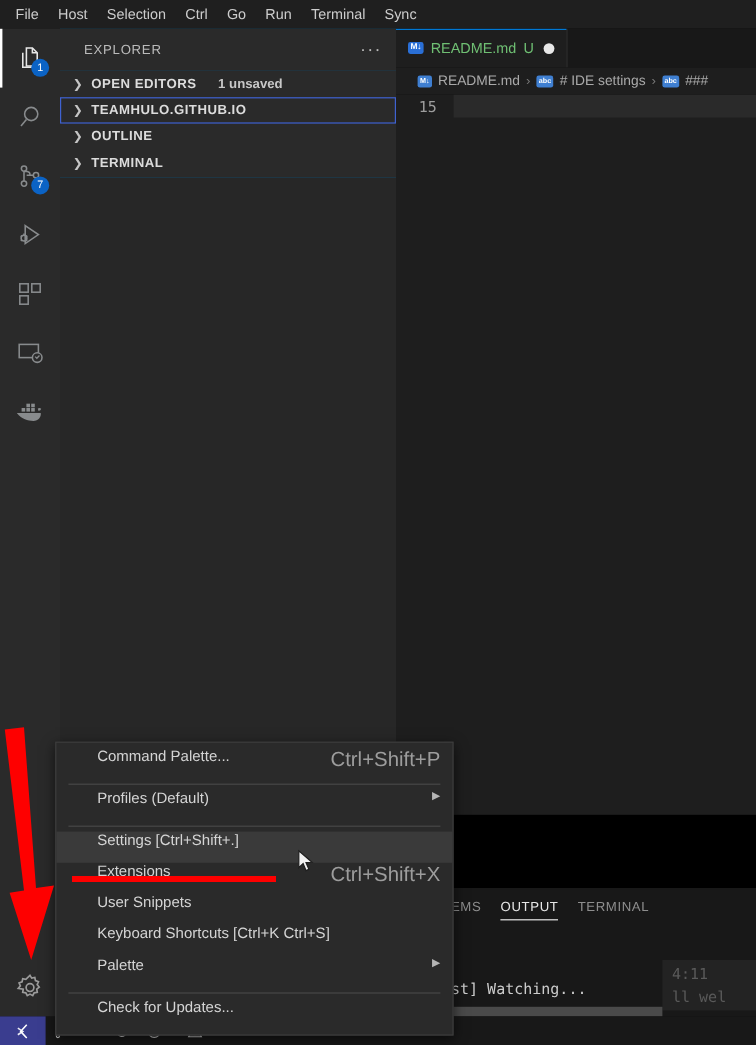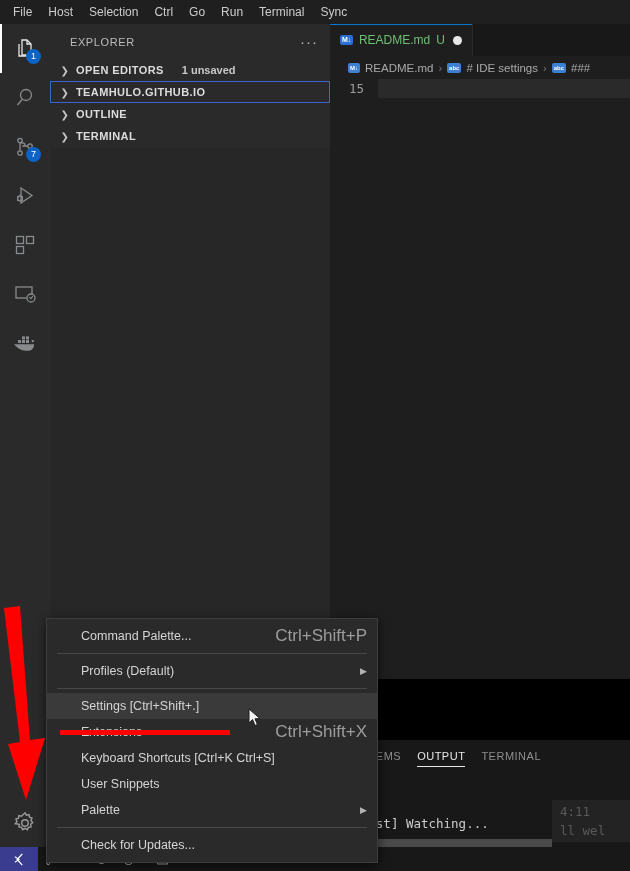--- a/index.html
+++ b/index.html
@@ -139,21 +139,21 @@
   }
 
   
   .ctxmenu {
     position: absolute; left: 46px; top: 618px; width: 332px;
     background: #2a2a2a; border: 1px solid #3d3d3d;
     box-shadow: 0 3px 10px rgba(0,0,0,.6); padding: 4px 0;
     z-index: 40;
   }
   .ctx-item {
-    height: 26px; display: flex; align-items: center;
+    height: 26px; display: flex; 
     padding: 0 10px 0 34px; font-size: 12.5px; color: #d4d4d4; position: relative;
   }
   .ctx-item.highlight { background: #3a3a3a; }
   .ctx-key { margin-left: auto; font-size: 17px; color: #9d9d9d; }
   .ctx-arrow { margin-left: auto; font-size: 9px; color: #b5b5b5; }
   .ctx-sep { height: 1px; background: #484848; margin: 4px 10px; }
 
   
   .statusbar {
     position: absolute; left: 0; bottom: 0; width: 630px; height: 24px;
@@ -368,24 +368,24 @@
     </div>
     <div class="ctx-sep"></div>
     <div class="ctx-item highlight">
       <span>Settings [Ctrl+Shift+.]</span>
     </div>
     <div class="ctx-item">
       <span>Extensions</span>
       <span class="ctx-key">Ctrl+Shift+X</span>
     </div>
     <div class="ctx-item">
+      <span>User Snippets</span>
+    </div>
+    <div class="ctx-item">
       <span>Keyboard Shortcuts [Ctrl+K Ctrl+S]</span>
-    </div>
-    <div class="ctx-item">
-      <span>User Snippets</span>
     </div>
     <div class="ctx-item">
       <span>Palette</span>
       <span class="ctx-arrow">▶</span>
     </div>
     <div class="ctx-sep"></div>
     <div class="ctx-item">
       <span>Check for Updates...</span>
     </div>
   </div>

